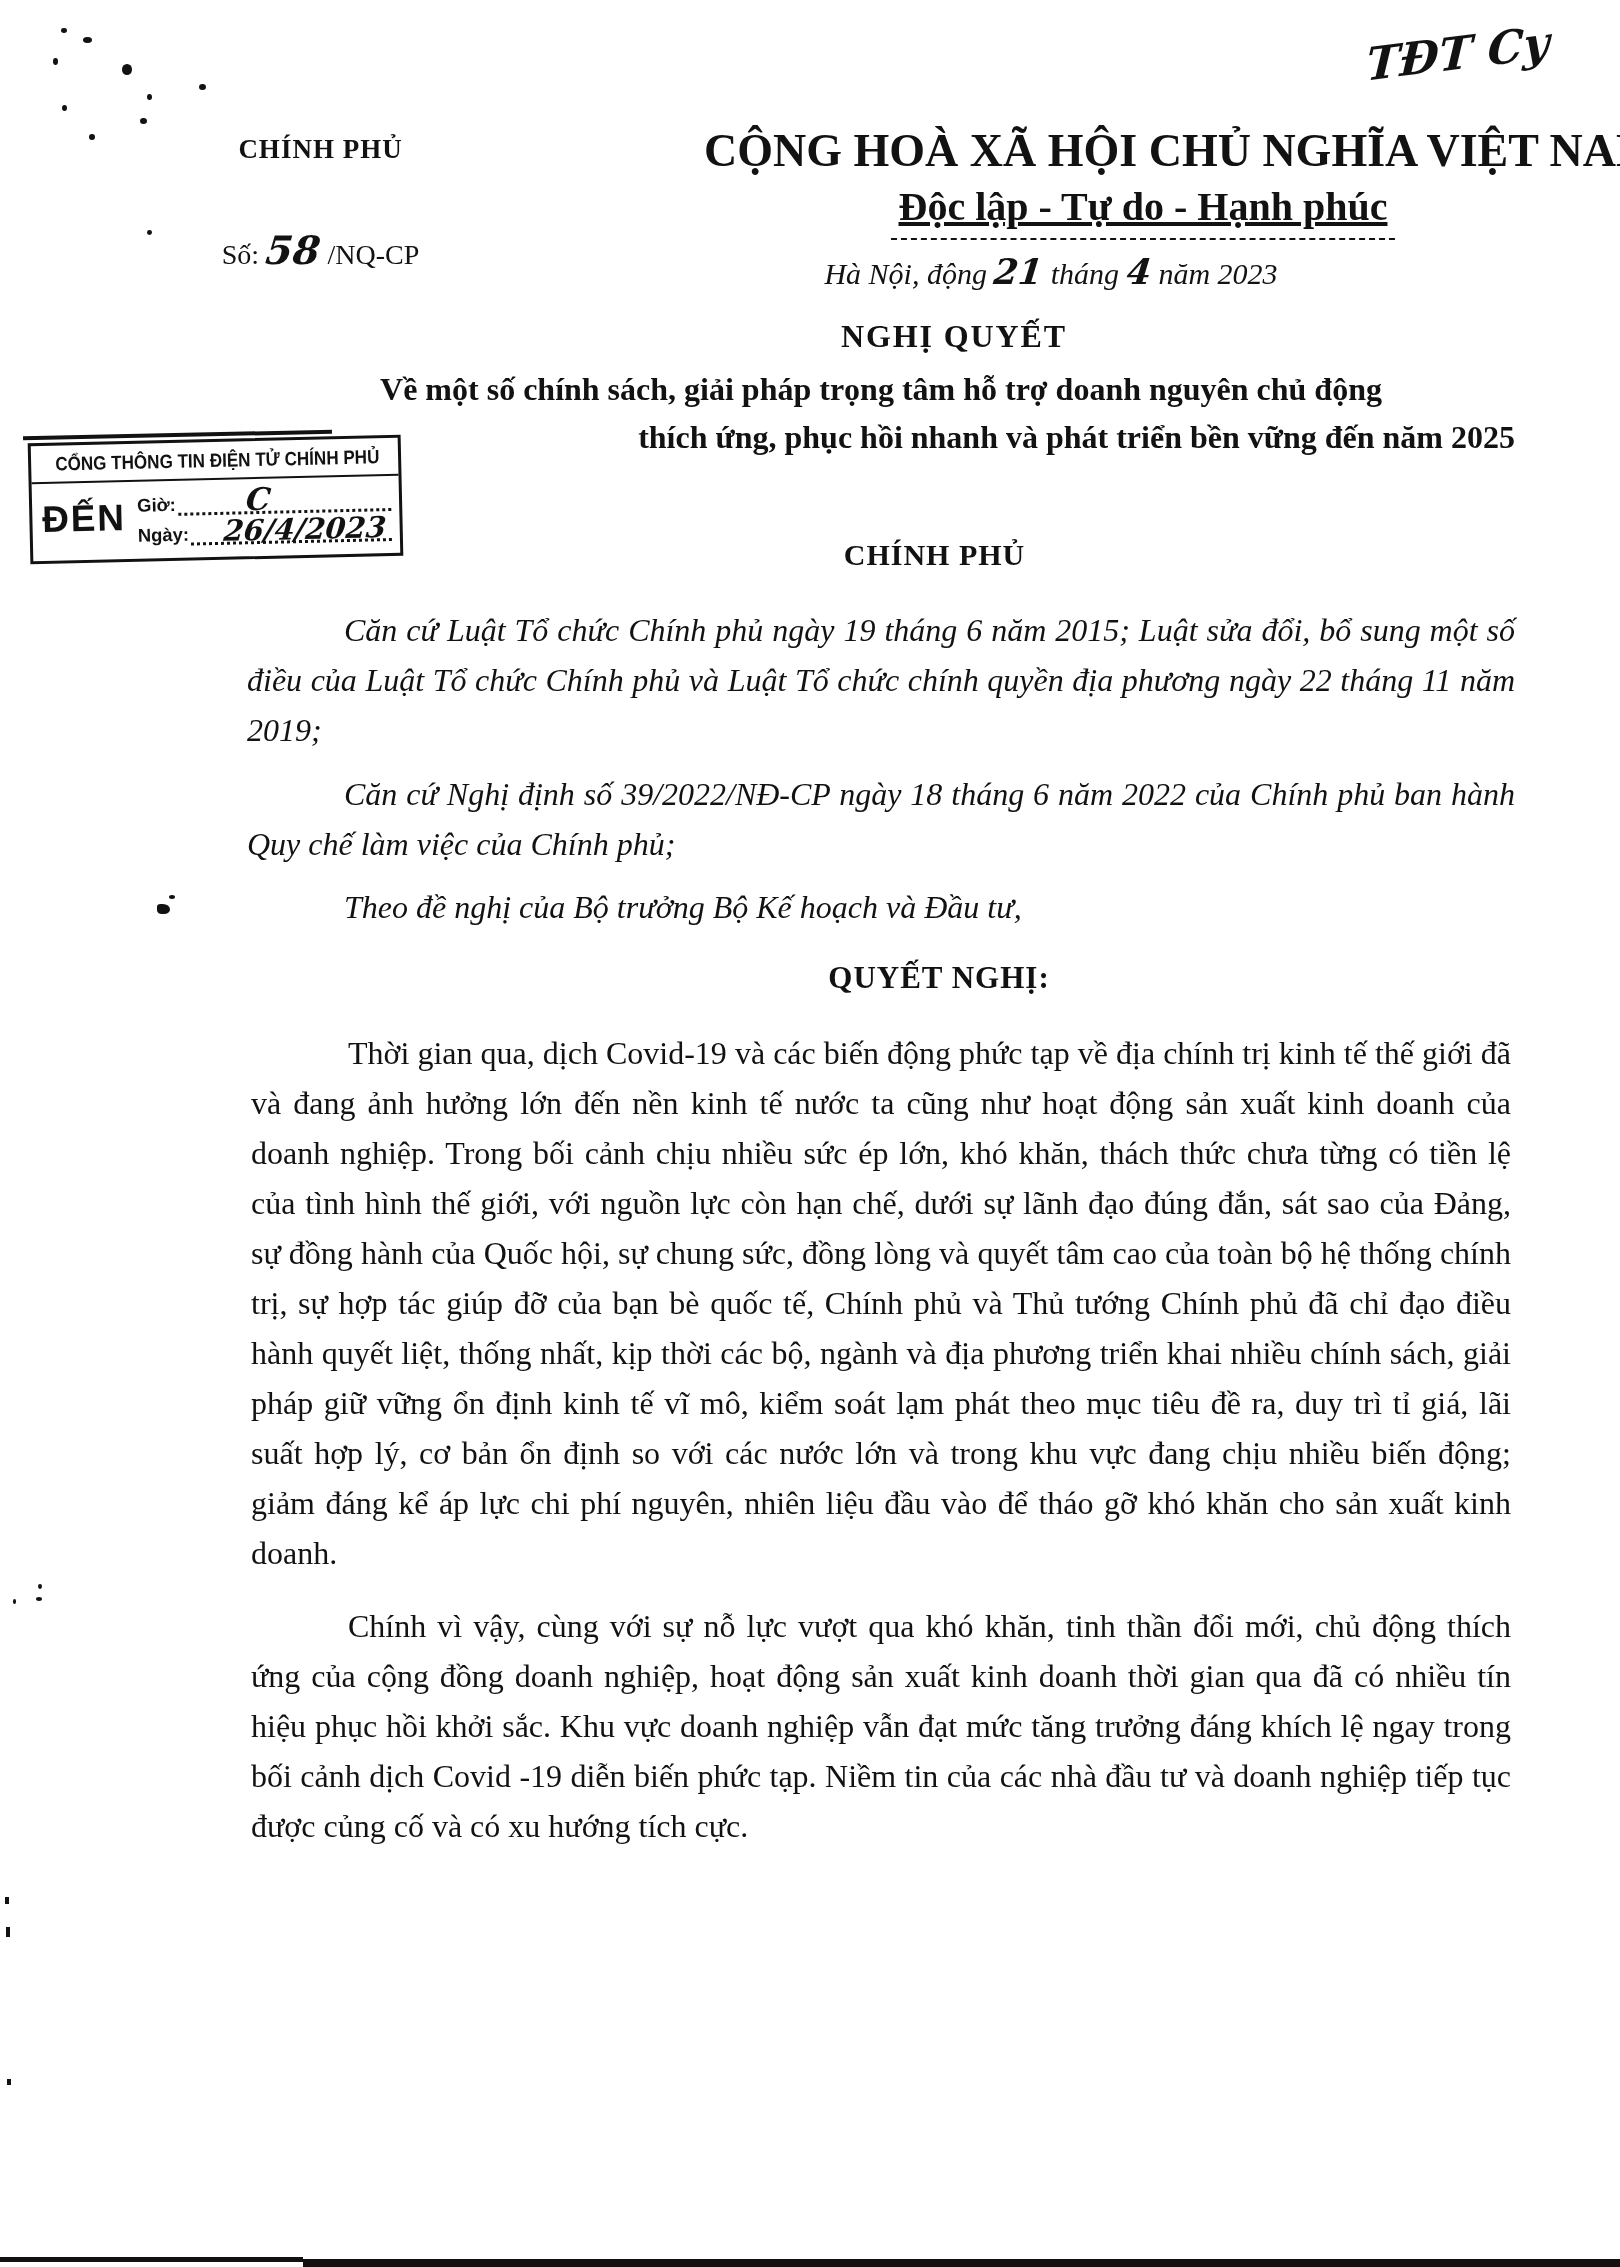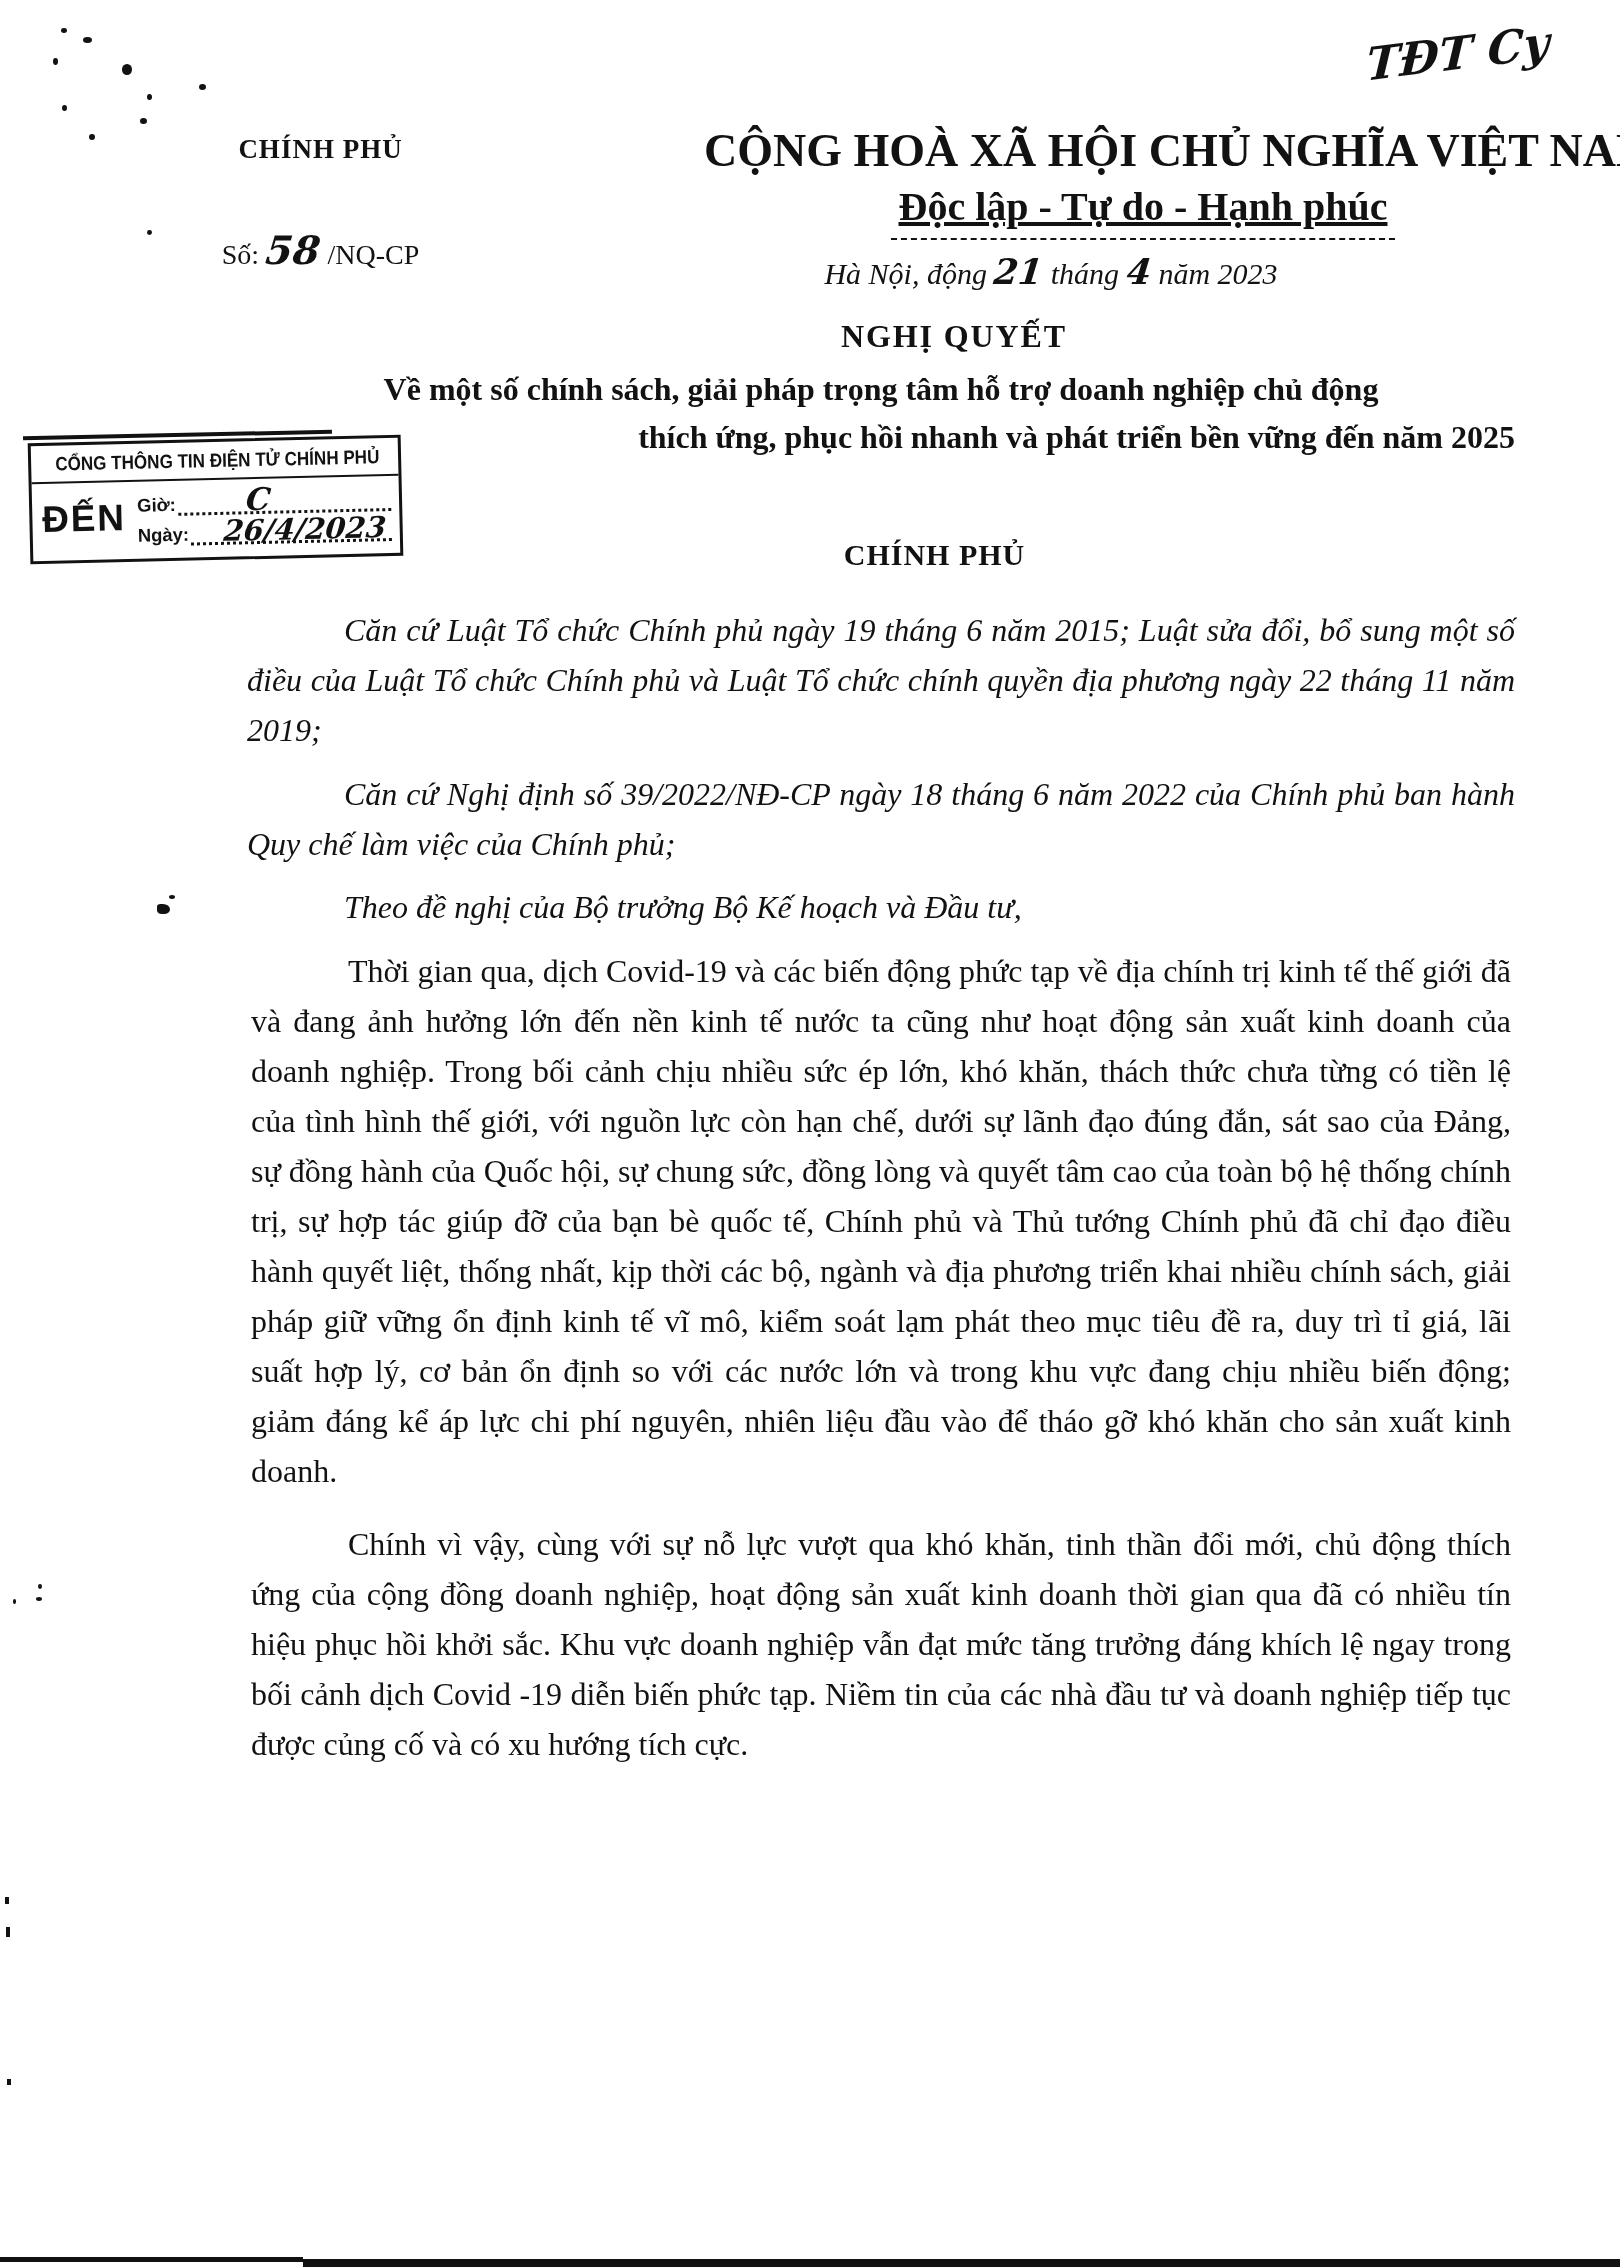--- a/index.html
+++ b/index.html
@@ -77,21 +77,21 @@
       <span>Hà Nội, động</span>
       <span class="hand" style="font-size:35px;">21</span>
       <span>tháng</span>
       <span class="hand" style="font-size:35px;">4</span>
       <span>năm 2023</span>
     </div>
   </div>
 
   <div class="title-block">
     <div class="doc-type">NGHỊ QUYẾT</div>
-    <div class="subject">Về một số chính sách, giải pháp trọng tâm hỗ trợ doanh nghiệp chủ động</div>
+    <div class="subject">Về một số chính sách, giải pháp trọng tâm hỗ trợ doanh nguyên chủ động</div>
     <div class="subject" style="margin-top:0;text-align:right;">thích ứng, phục hồi nhanh và phát triển bền vững đến năm 2025</div>
   </div>
 
   <div class="stamp-strike"></div>
   <div class="stamp">
     <div class="stamp-head">
       <span>CỔNG THÔNG TIN ĐIỆN TỬ CHÍNH PHỦ</span>
     </div>
     <div class="stamp-body">
       <div class="den">ĐẾN</div>
@@ -112,20 +112,21 @@
     </div>
   </div>
 
   <div class="content">
     <div class="center-head issuer">CHÍNH PHỦ</div>
     <div class="preamble">
       <p>Căn cứ Luật Tổ chức Chính phủ ngày 19 tháng 6 năm 2015; Luật sửa đổi, bổ sung một số điều của Luật Tổ chức Chính phủ và Luật Tổ chức chính quyền địa phương ngày 22 tháng 11 năm 2019;</p>
       <p>Căn cứ Nghị định số 39/2022/NĐ-CP ngày 18 tháng 6 năm 2022 của Chính phủ ban hành Quy chế làm việc của Chính phủ;</p>
       <p>Theo đề nghị của Bộ trưởng Bộ Kế hoạch và Đầu tư,</p>
     </div>
+    <div class="center-head resolve">QUYẾT NGHỊ:</div>
     <div class="paragraphs">
       <p>Thời gian qua, dịch Covid-19 và các biến động phức tạp về địa chính trị kinh tế thế giới đã và đang ảnh hưởng lớn đến nền kinh tế nước ta cũng như hoạt động sản xuất kinh doanh của doanh nghiệp. Trong bối cảnh chịu nhiều sức ép lớn, khó khăn, thách thức chưa từng có tiền lệ của tình hình thế giới, với nguồn lực còn hạn chế, dưới sự lãnh đạo đúng đắn, sát sao của Đảng, sự đồng hành của Quốc hội, sự chung sức, đồng lòng và quyết tâm cao của toàn bộ hệ thống chính trị, sự hợp tác giúp đỡ của bạn bè quốc tế, Chính phủ và Thủ tướng Chính phủ đã chỉ đạo điều hành quyết liệt, thống nhất, kịp thời các bộ, ngành và địa phương triển khai nhiều chính sách, giải pháp giữ vững ổn định kinh tế vĩ mô, kiểm soát lạm phát theo mục tiêu đề ra, duy trì tỉ giá, lãi suất hợp lý, cơ bản ổn định so với các nước lớn và trong khu vực đang chịu nhiều biến động; giảm đáng kể áp lực chi phí nguyên, nhiên liệu đầu vào để tháo gỡ khó khăn cho sản xuất kinh doanh.</p>
       <p>Chính vì vậy, cùng với sự nỗ lực vượt qua khó khăn, tinh thần đổi mới, chủ động thích ứng của cộng đồng doanh nghiệp, hoạt động sản xuất kinh doanh thời gian qua đã có nhiều tín hiệu phục hồi khởi sắc. Khu vực doanh nghiệp vẫn đạt mức tăng trưởng đáng khích lệ ngay trong bối cảnh dịch Covid -19 diễn biến phức tạp. Niềm tin của các nhà đầu tư và doanh nghiệp tiếp tục được củng cố và có xu hướng tích cực.</p>
     </div>
   </div>
 
   <div class="speck" style="left:61px;top:28px;width:5.8px;height:4.9px;"></div>
   <div class="speck" style="left:83px;top:37px;width:8.7px;height:5.8px;"></div>
   <div class="speck" style="left:53px;top:58px;width:4.9px;height:6.8px;"></div>
   <div class="speck" style="left:122px;top:64px;width:9.7px;height:10.7px;"></div>

